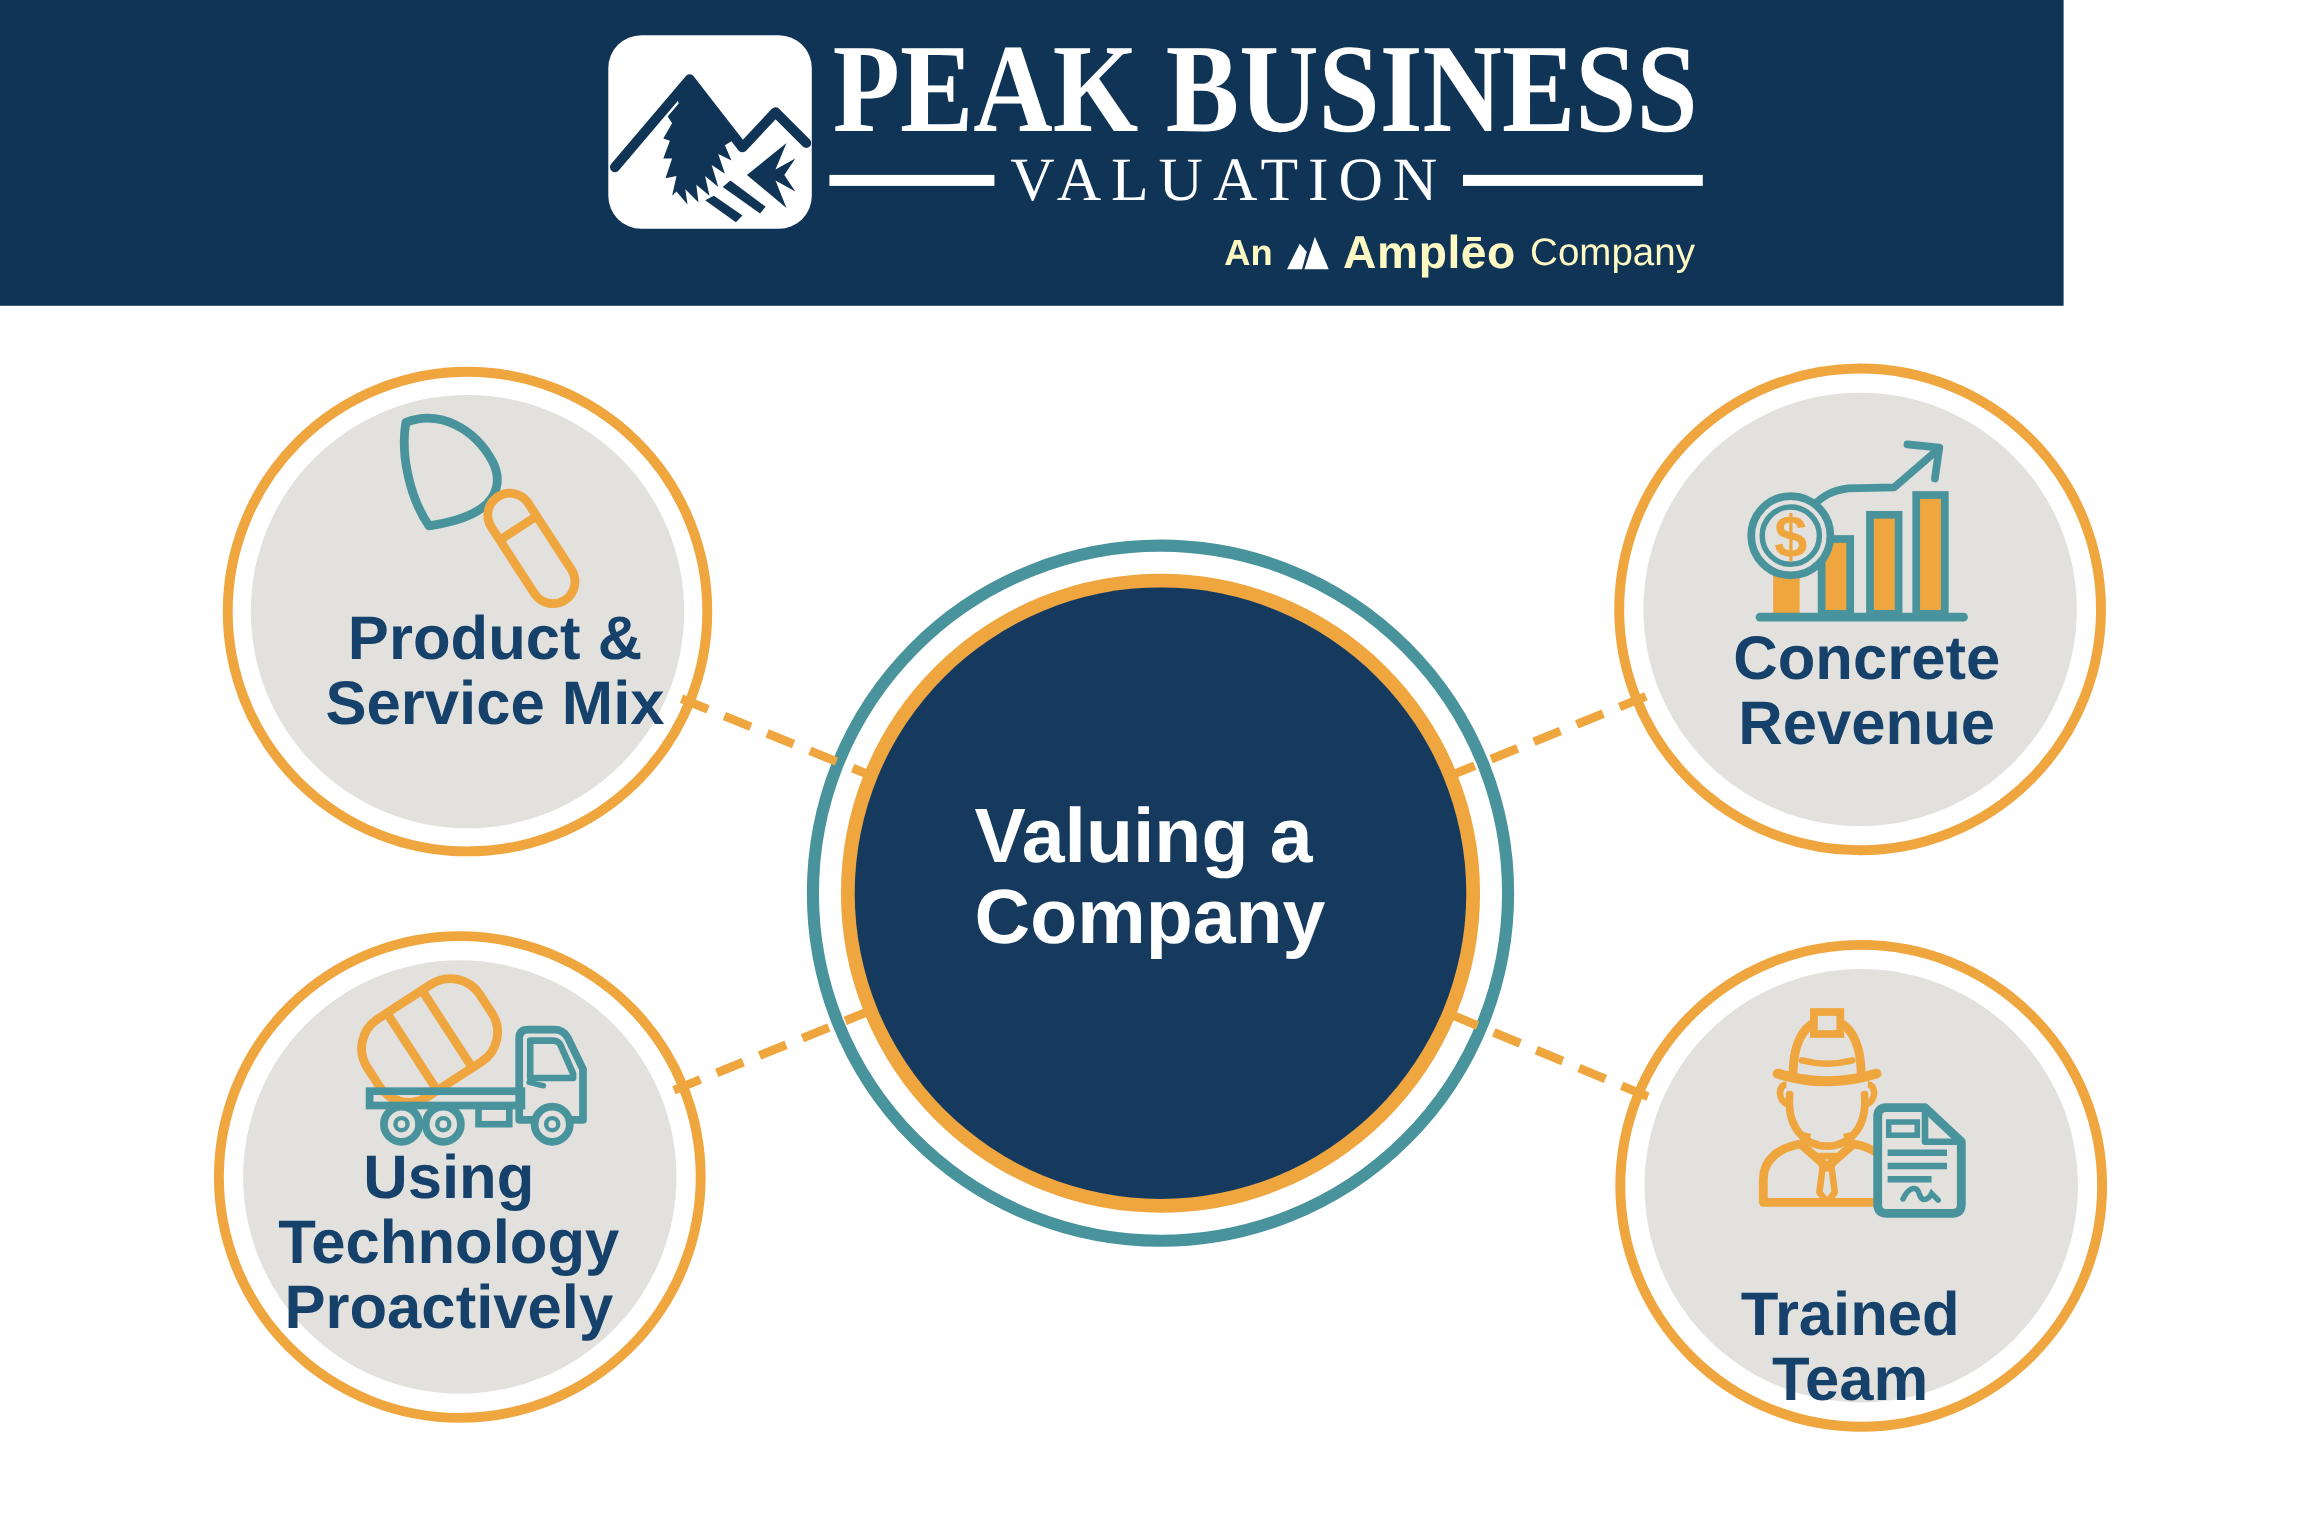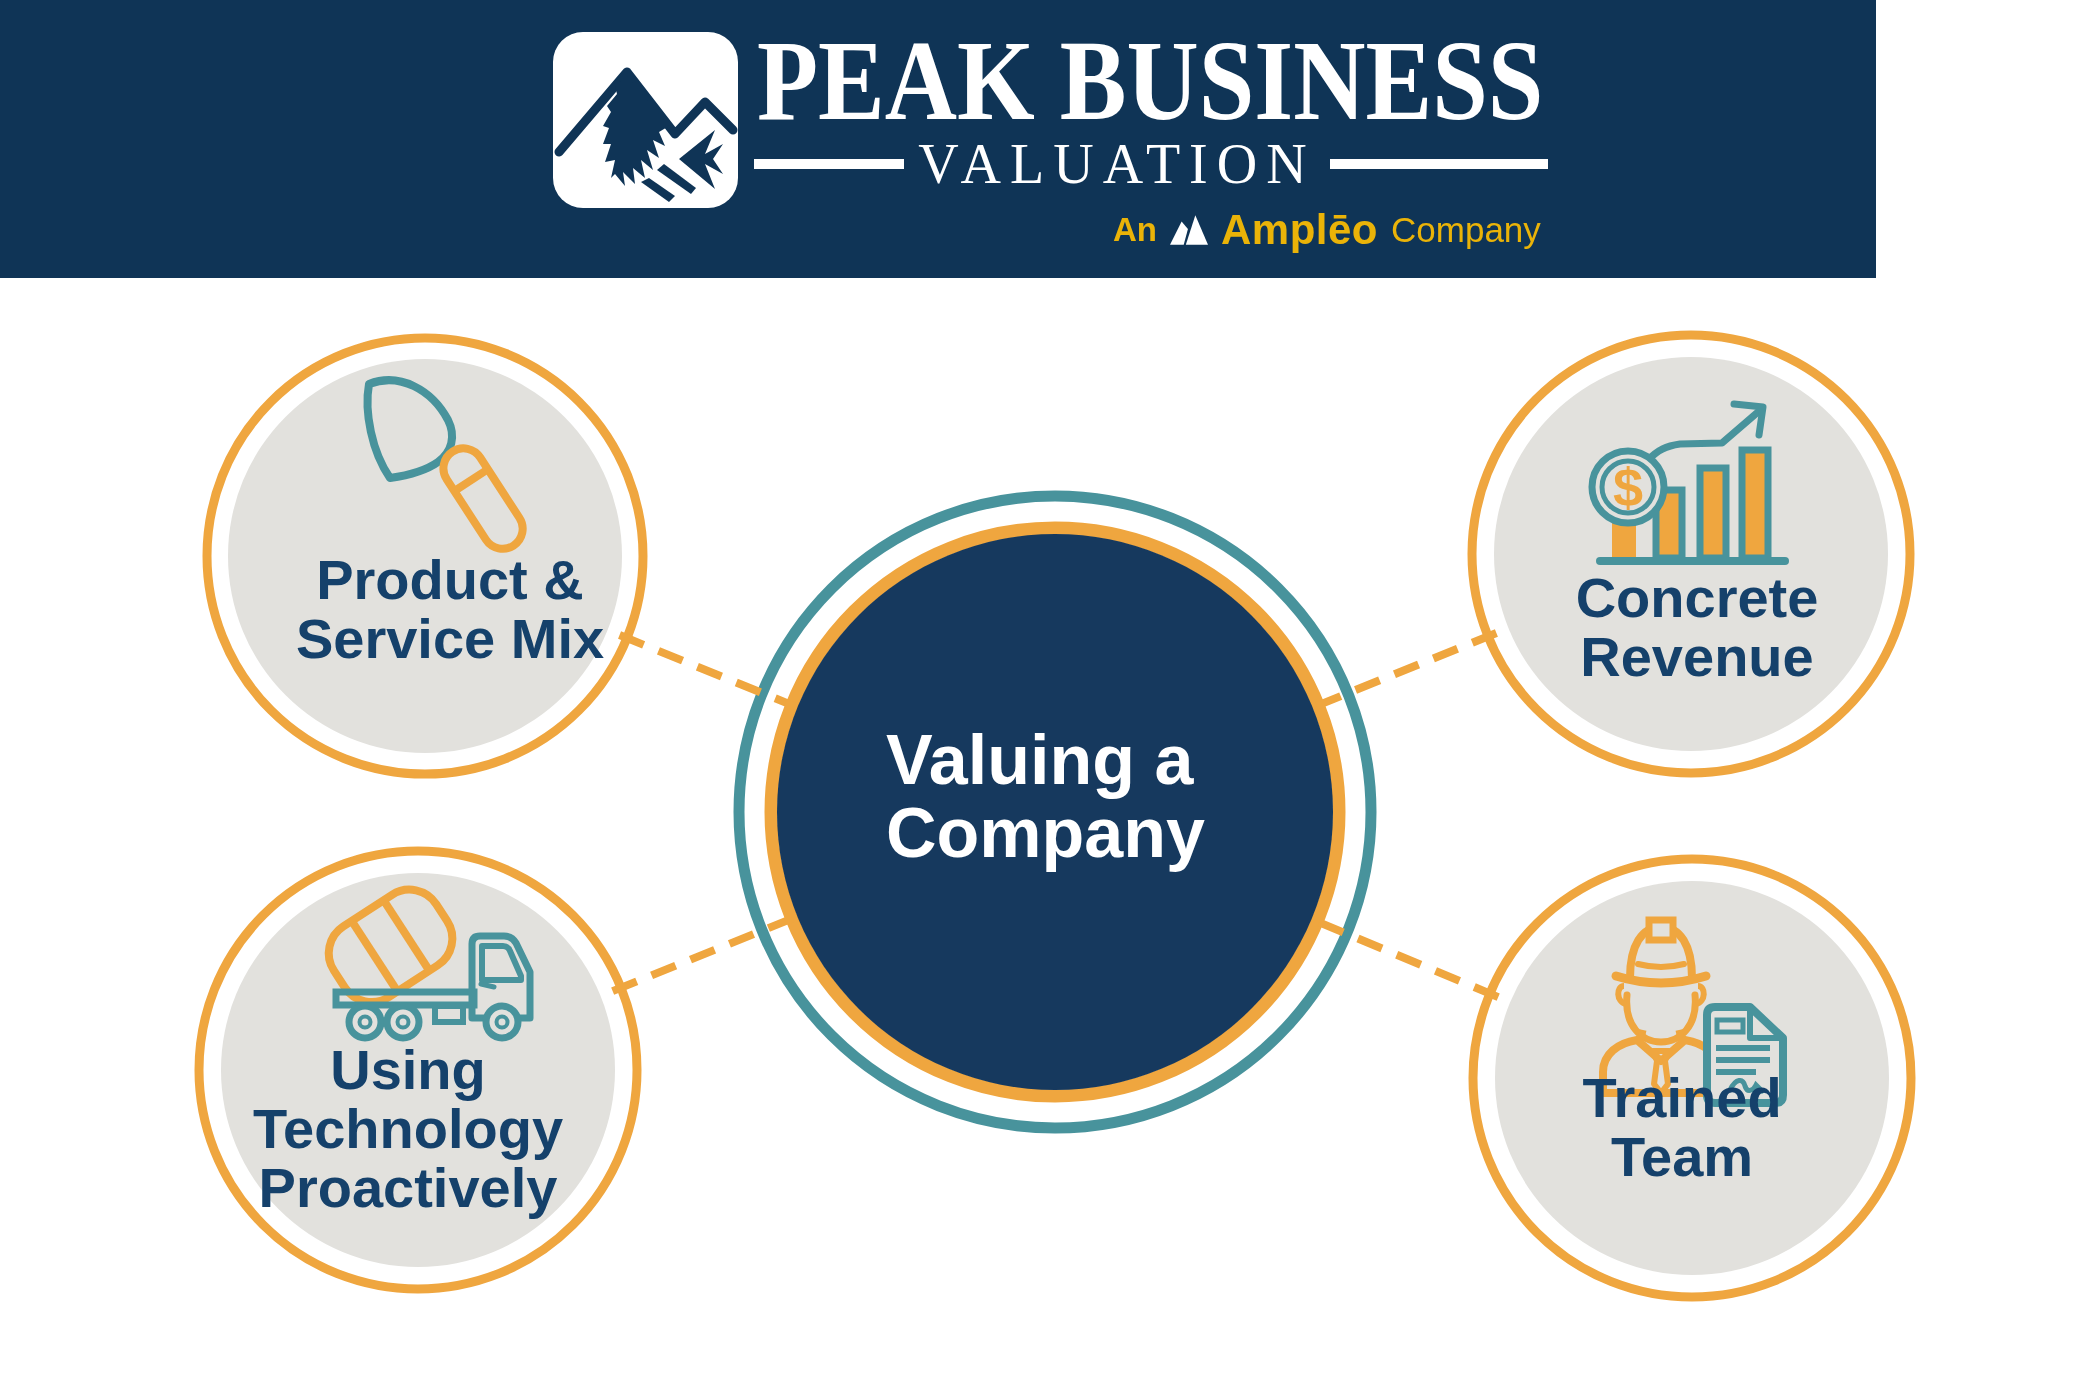--- a/index.html
+++ b/index.html
@@ -11,21 +11,21 @@
   .brand-name{position:absolute;left:757px;top:24px;width:800px;color:#ffffff;
       font-family:"Liberation Serif",serif;font-weight:bold;font-size:100px;line-height:100px;
       letter-spacing:0px;transform:scaleY(1.15);transform-origin:left top;white-space:nowrap;}
   .valuation-row{position:absolute;left:757px;top:140px;width:788px;height:48px;
       display:flex;align-items:center;justify-content:center;gap:14px;}
   .rule{height:10px;background:#ffffff;flex:none;}
   .rule-left{width:150px;}
   .rule-right{width:218px;}
   .brand-subtitle{color:#ffffff;font-family:"Liberation Serif",serif;font-size:56px;line-height:48px;
       letter-spacing:9px;white-space:nowrap;}
-  .tagline{position:absolute;left:1113px;top:206px;height:48px;display:flex;align-items:center;gap:13px;color:#eab308;}
+  .tagline{position:absolute;left:1113px;top:206px;height:48px;display:flex;align-items:center;gap:13px;color:#fef9c3;}
   .tagline .an{font-size:33px;font-weight:600;}
   .tagline .ampleo{font-size:42px;font-weight:bold;letter-spacing:0.5px;}
   .tagline .company{font-size:35px;font-weight:400;}
   .ampleo-glyph{width:38px;height:32px;display:block;}
   
   .diagram-svg{position:absolute;left:0;top:0;width:2100px;height:1400px;}
   .node-label{position:absolute;transform:translateX(-50%);text-align:center;font-weight:bold;
       font-size:56px;line-height:59px;color:#15416b;white-space:nowrap;}
   .center-label{position:absolute;left:886px;top:688px;font-weight:bold;font-size:70px;line-height:73px;
       color:#ffffff;text-align:left;white-space:nowrap;margin-top:36px;}
@@ -160,18 +160,18 @@
     <div>Concrete</div>
     <div>Revenue</div>
   </div>
 
   <div class="node-label" style="left:408px;top:1040px;">
     <div>Using</div>
     <div>Technology</div>
     <div>Proactively</div>
   </div>
 
-  <div class="node-label" style="left:1682px;top:1068px;">
+  <div class="node-label" style="left:1682px;top:1165px;">
     <div>Trained</div>
     <div>Team</div>
   </div>
 
 </div>
 
 </body></html>

